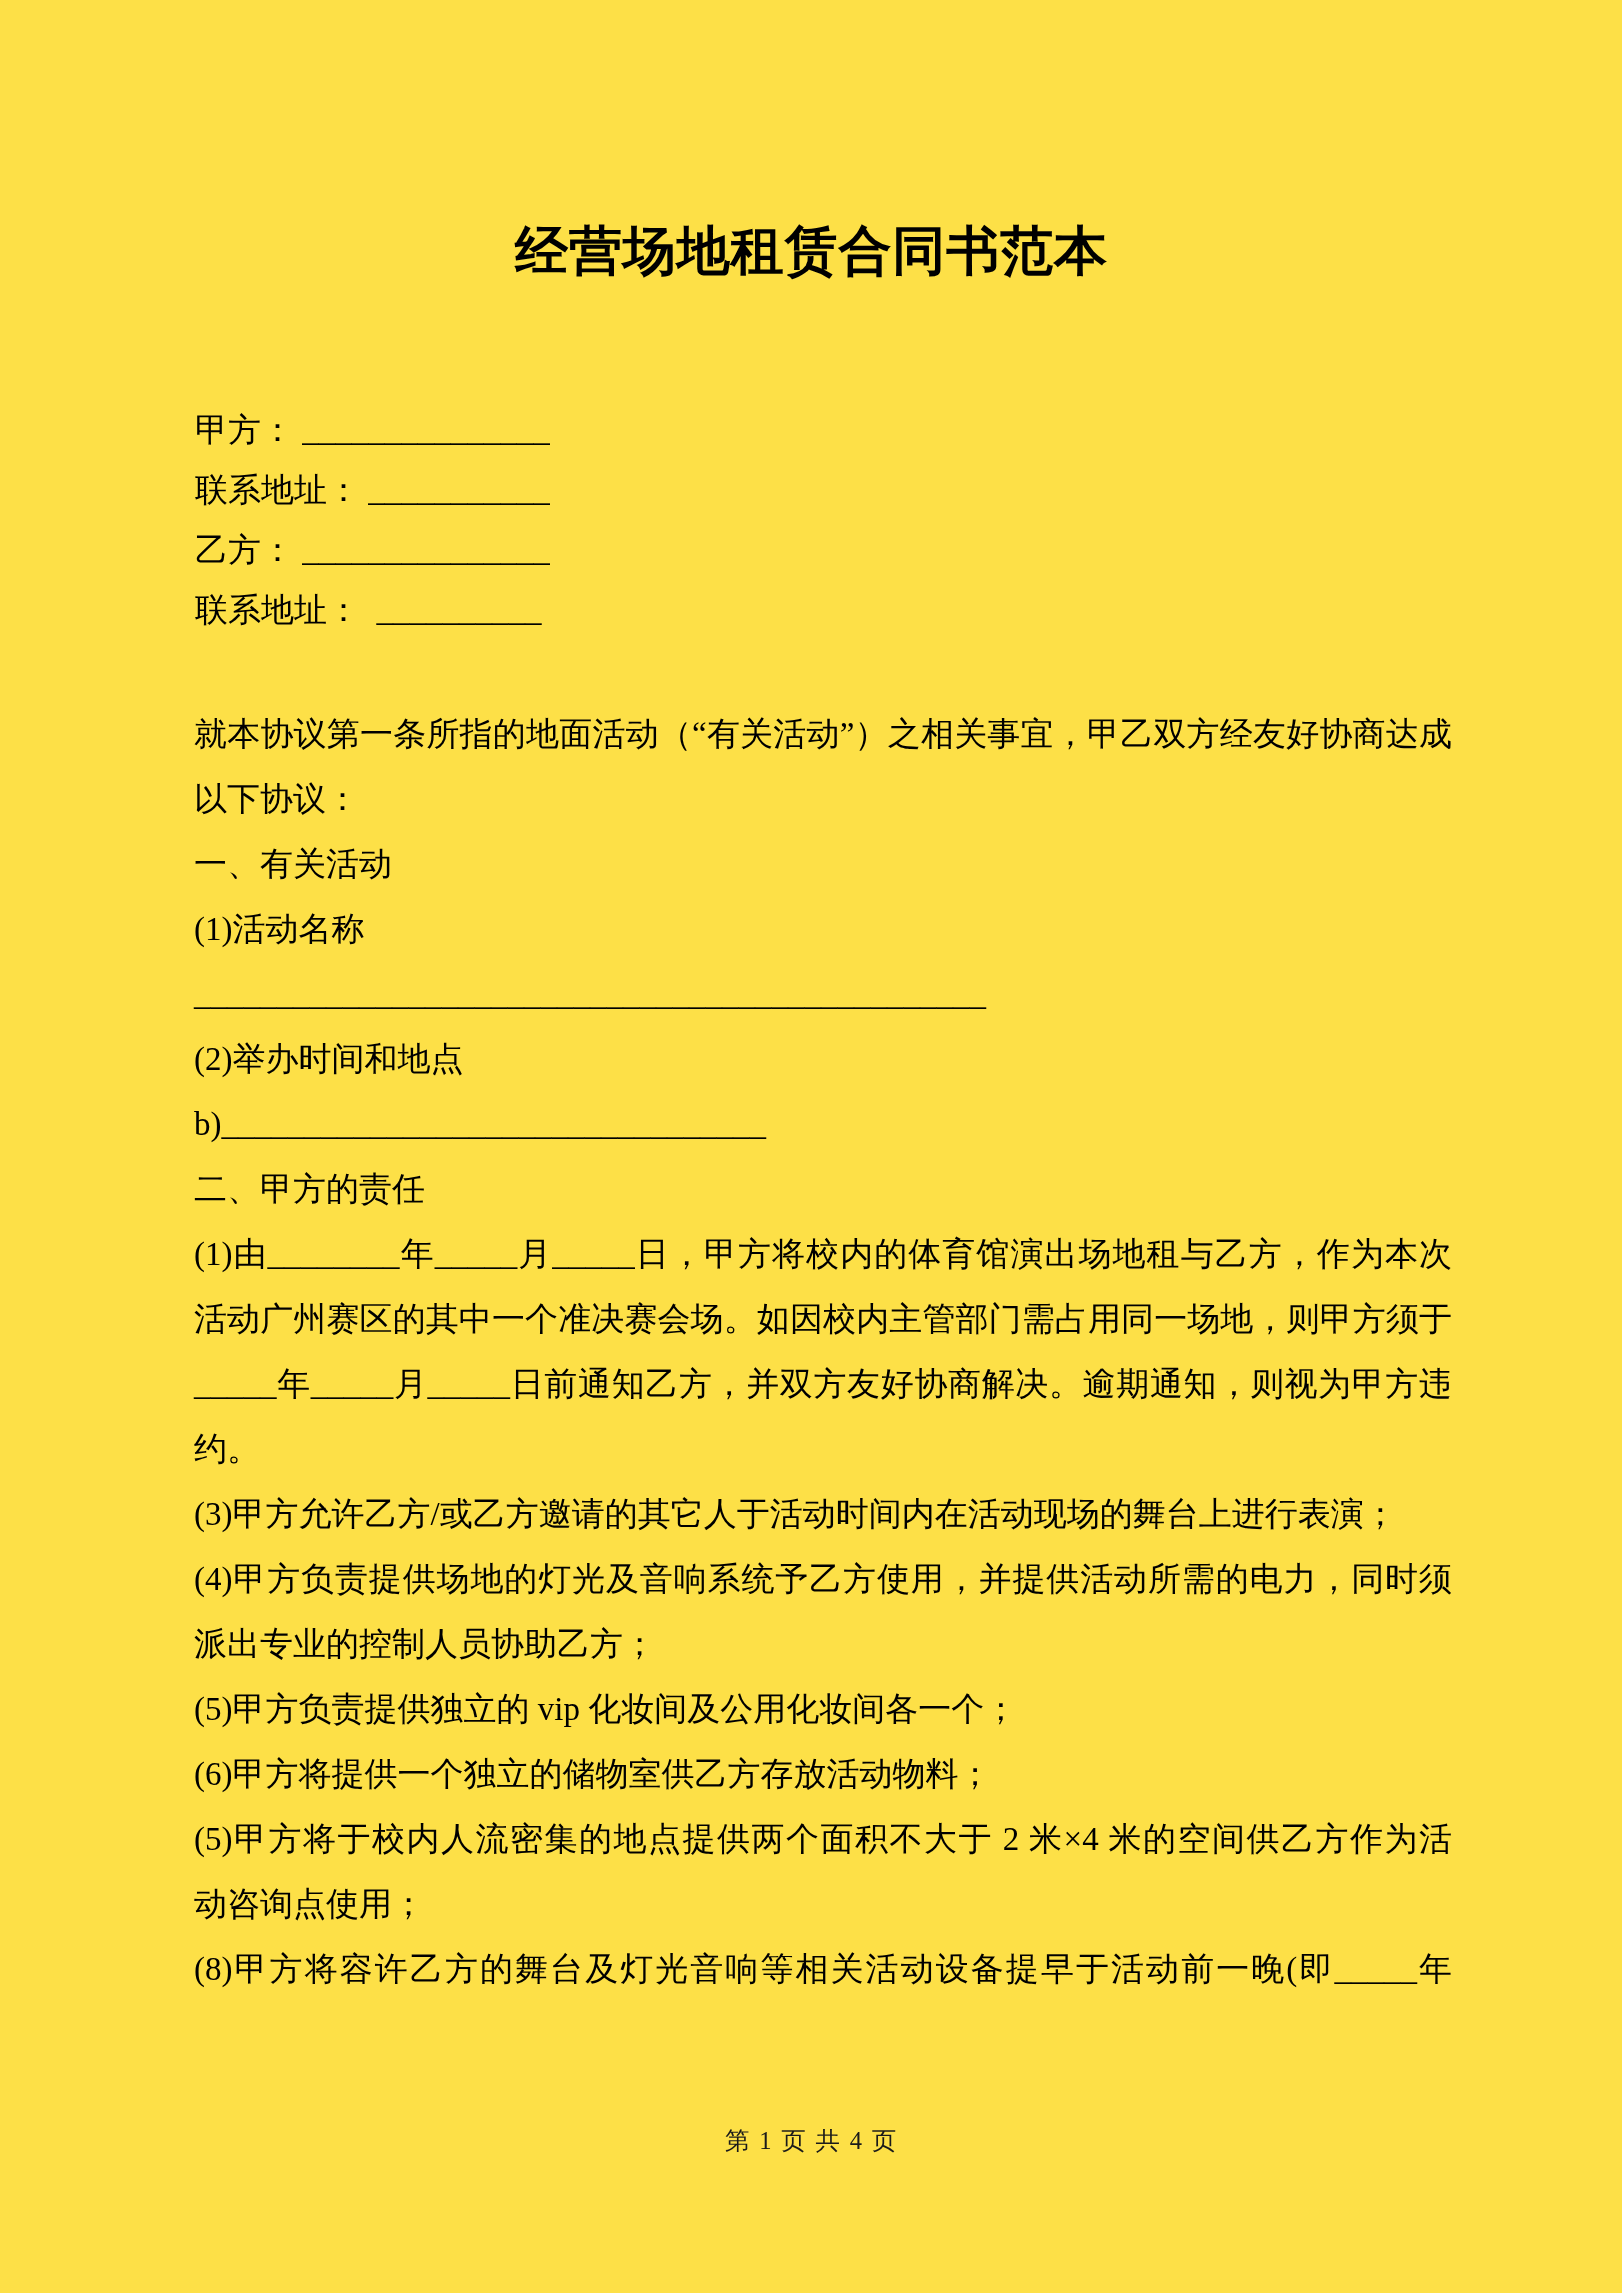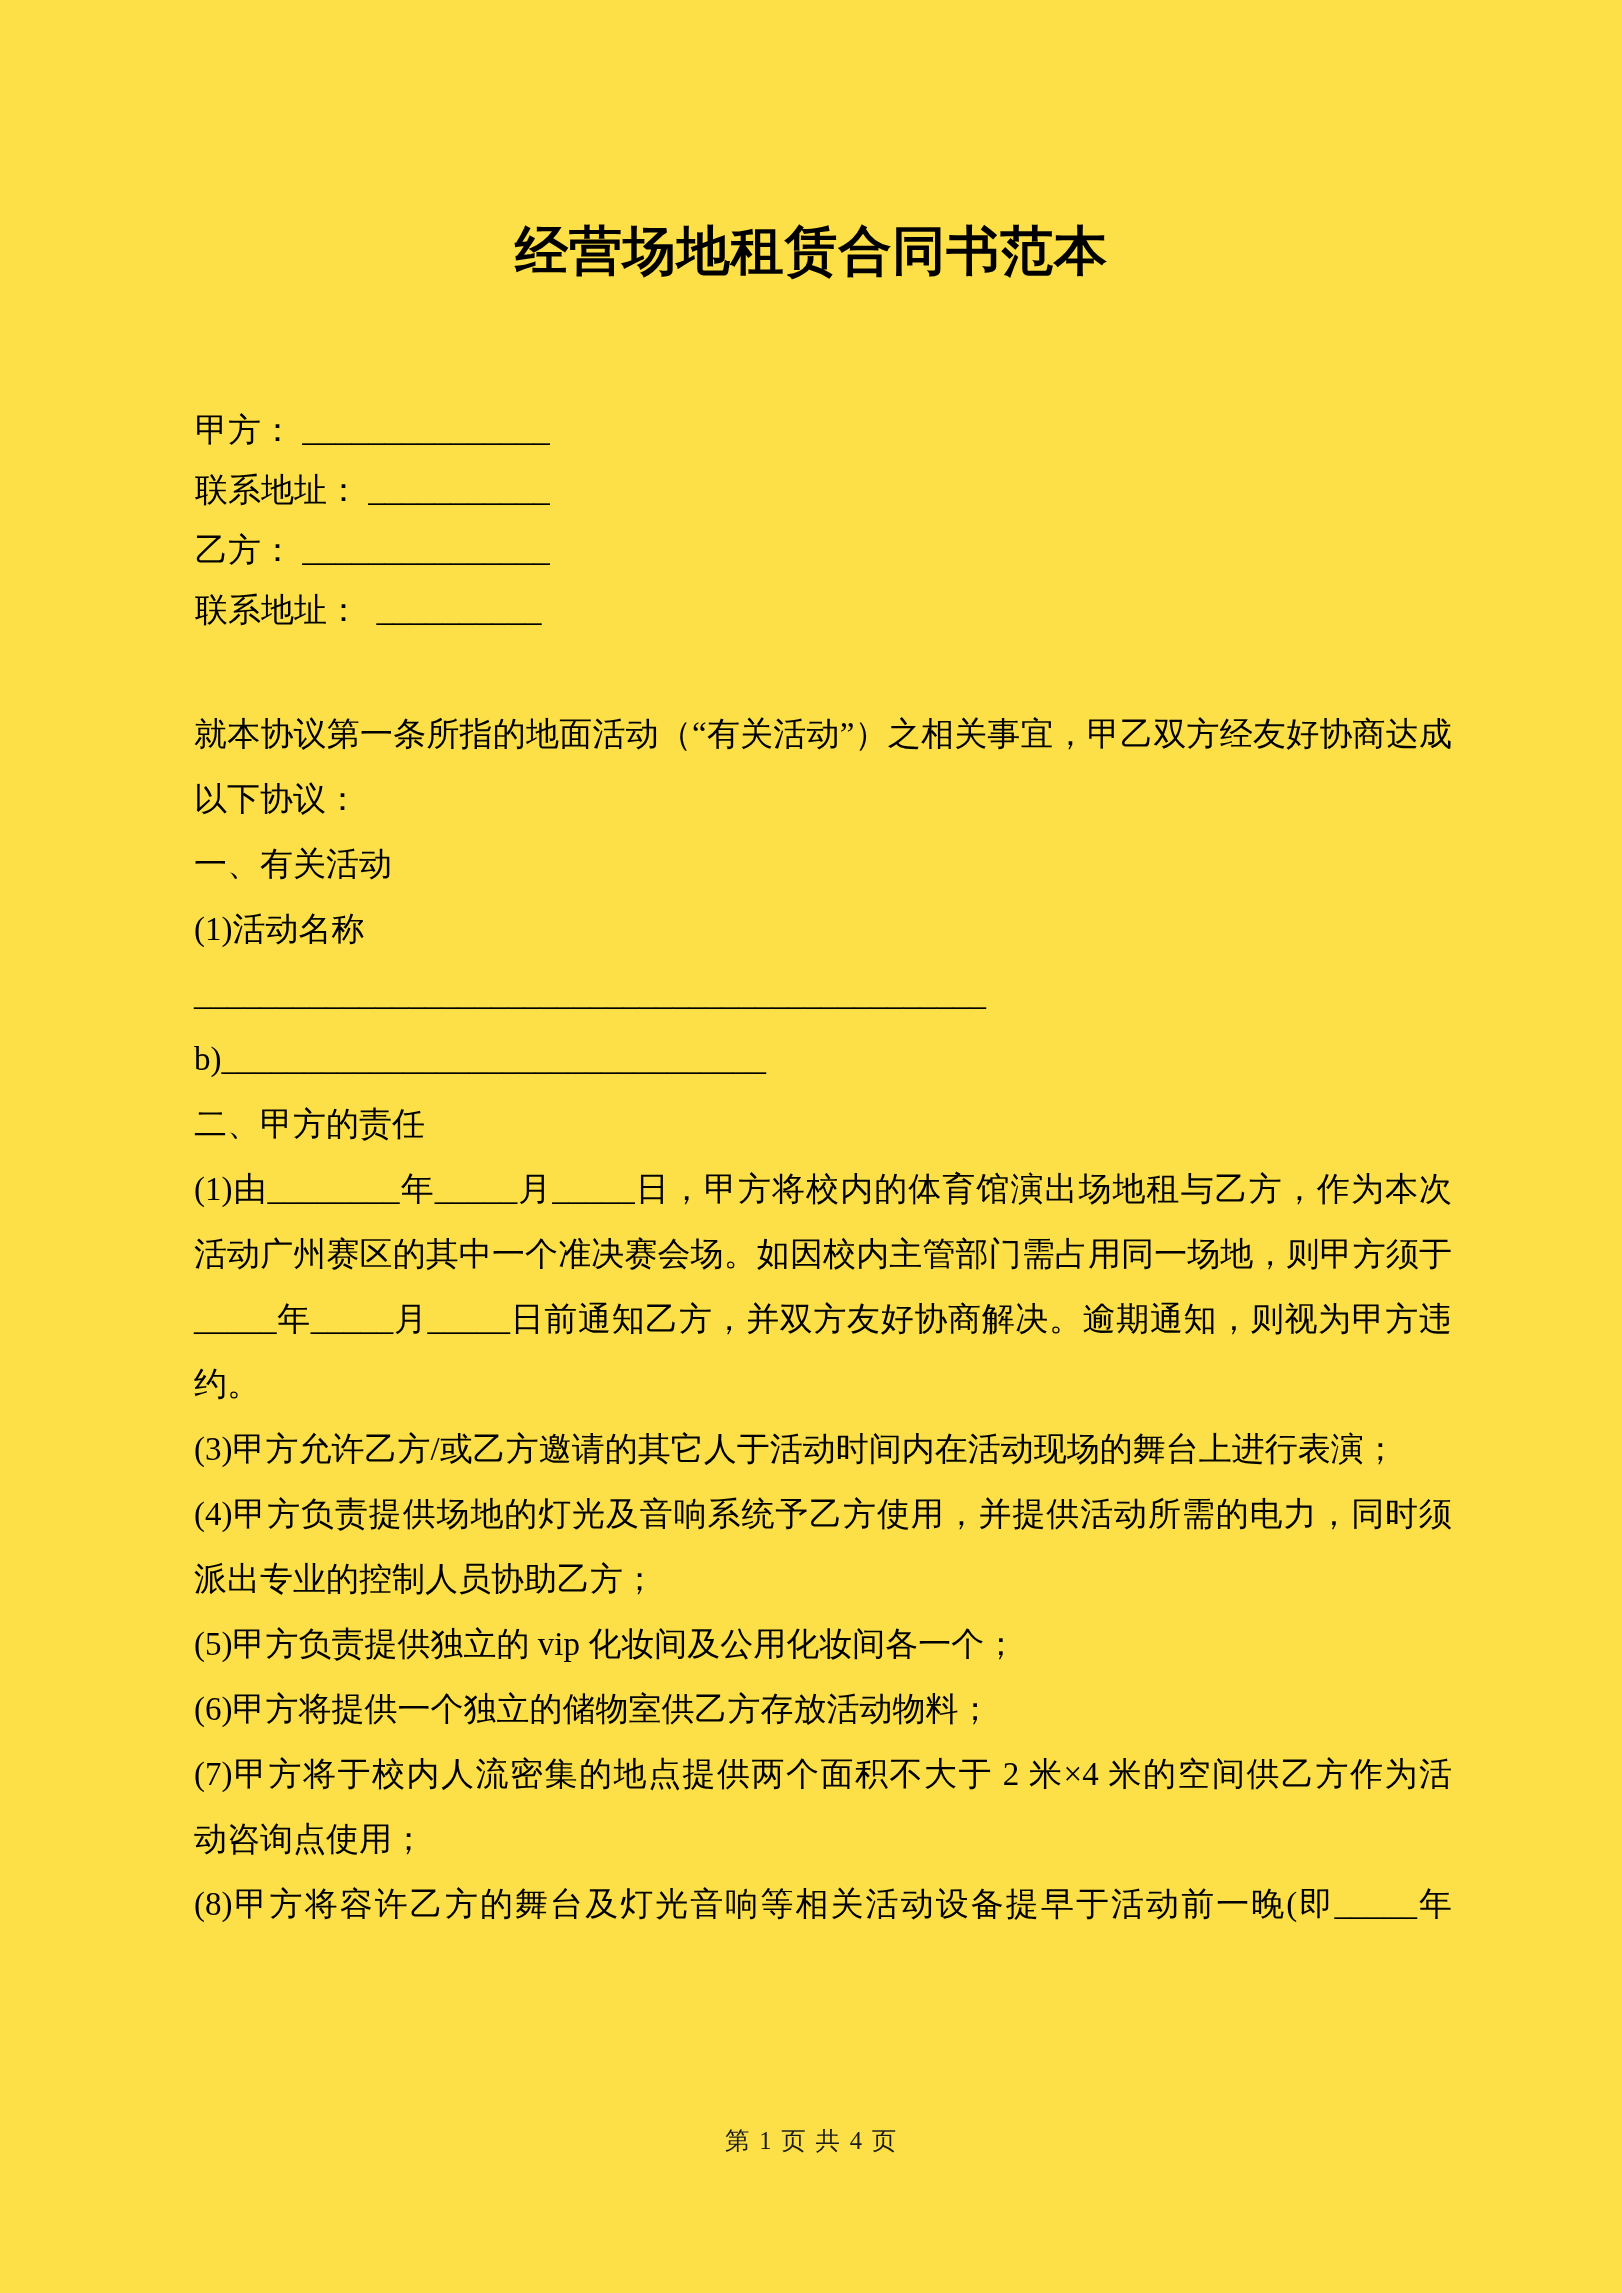--- a/index.html
+++ b/index.html
@@ -79,31 +79,32 @@
       <div class="party-line">乙方： _______________</div>
       <div class="party-line">联系地址：  __________</div>
     </div>
 
   <div class="body-block">
       <div class="body-line fill">就本协议第一条所指的地面活动（“有关活动”）之相关事宜，甲乙双方经友好协商达成</div>
       <div class="body-line">以下协议：</div>
       <div class="body-line">一、有关活动</div>
       <div class="body-line">(1)活动名称</div>
       <div class="body-line">________________________________________________</div>
+      <div class="body-line">(2)举办时间和地点</div>
       <div class="body-line">b)_________________________________</div>
       <div class="body-line">二、甲方的责任</div>
       <div class="body-line fill">(1)由________年_____月_____日，甲方将校内的体育馆演出场地租与乙方，作为本次</div>
       <div class="body-line fill">活动广州赛区的其中一个准决赛会场。如因校内主管部门需占用同一场地，则甲方须于</div>
       <div class="body-line fill">_____年_____月_____日前通知乙方，并双方友好协商解决。逾期通知，则视为甲方违</div>
       <div class="body-line">约。</div>
       <div class="body-line">(3)甲方允许乙方/或乙方邀请的其它人于活动时间内在活动现场的舞台上进行表演；</div>
       <div class="body-line fill">(4)甲方负责提供场地的灯光及音响系统予乙方使用，并提供活动所需的电力，同时须</div>
       <div class="body-line">派出专业的控制人员协助乙方；</div>
       <div class="body-line">(5)甲方负责提供独立的 vip 化妆间及公用化妆间各一个；</div>
       <div class="body-line">(6)甲方将提供一个独立的储物室供乙方存放活动物料；</div>
-      <div class="body-line fill">(7)甲方将于校内人流密集的地点提供两个面积不大于 2 米×4 米的空间供乙方作为活</div>
+      <div class="body-line fill">(5)甲方将于校内人流密集的地点提供两个面积不大于 2 米×4 米的空间供乙方作为活</div>
       <div class="body-line">动咨询点使用；</div>
       <div class="body-line fill">(8)甲方将容许乙方的舞台及灯光音响等相关活动设备提早于活动前一晚(即_____年</div>
     </div>
 
   <div class="page-footer">第 1 页 共 4 页</div>
 </div>
 
 
 </body></html>

